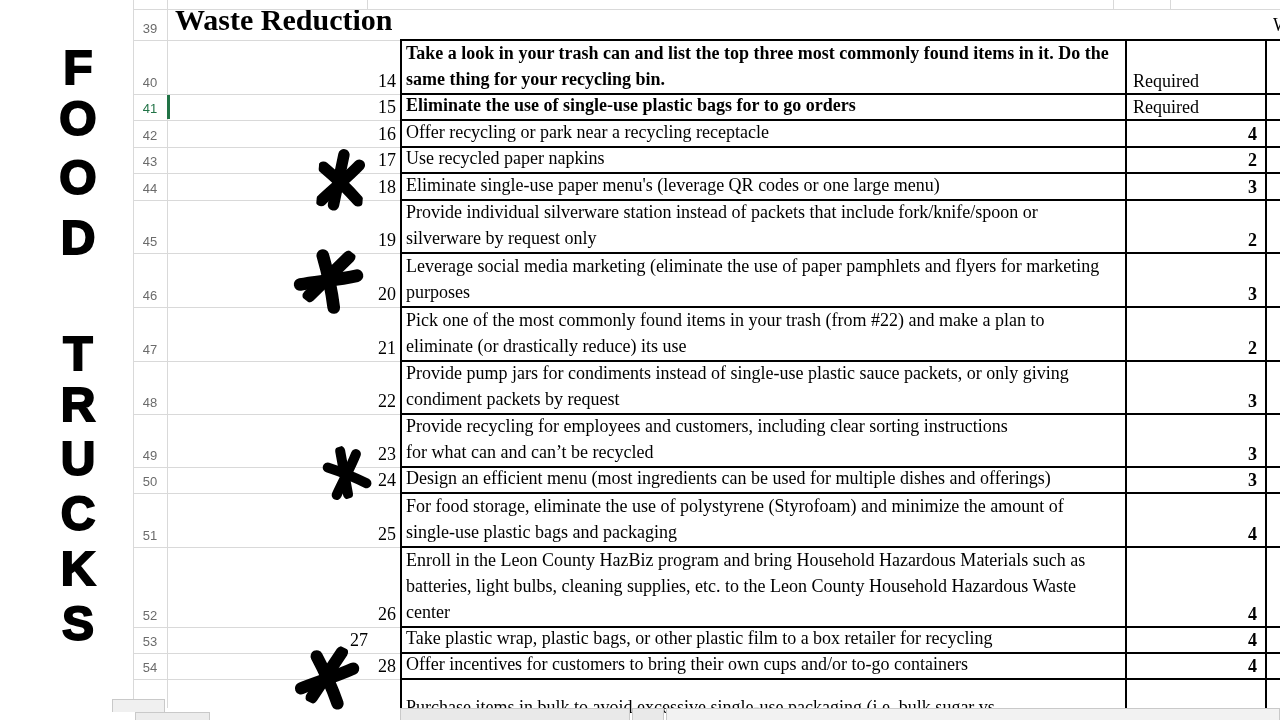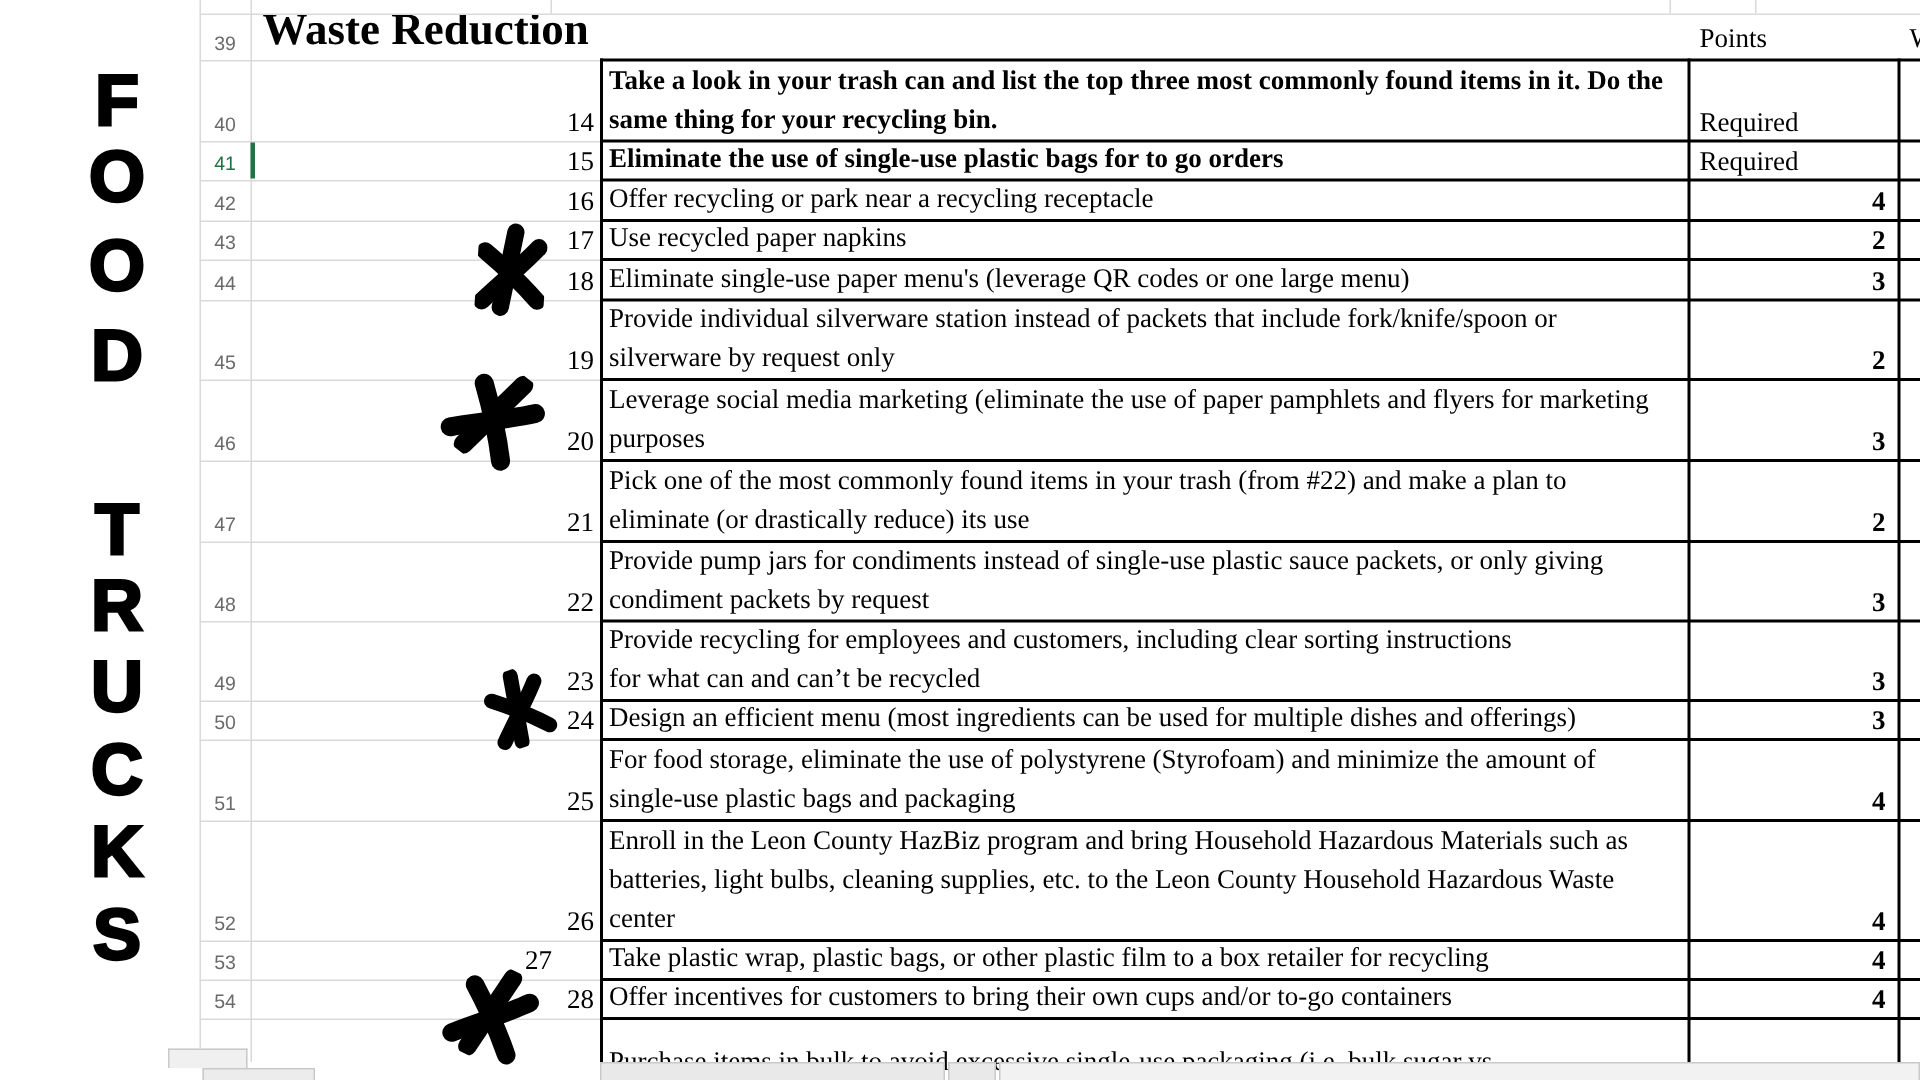--- a/index.html
+++ b/index.html
@@ -36,21 +36,20 @@
       <div class="vletter" style="left: 50px; top: 330px;">T</div>
       <div class="vletter" style="left: 50px; top: 381px;">R</div>
       <div class="vletter" style="left: 50px; top: 435px;">U</div>
       <div class="vletter" style="left: 50px; top: 490px;">C</div>
       <div class="vletter" style="left: 50px; top: 545px;">K</div>
       <div class="vletter" style="left: 50px; top: 600px;">S</div>
     </div>
 
   <div class="cell rowhead" style="left:133px;top:10px;width:34px;height:30px;">39</div>
   <div class="cell titlecell" style="left:167px;top:10px;width:300px;height:30px;">Waste Reduction</div>
-  <div class="cell hdrcell" style="left:1125px;top:10px;width:140px;height:30px;">Points</div>
   <div class="cell hdrcell" style="left:1265px;top:10px;width:30px;height:30px;">W</div>
 
   <div id="grid">
       <div class="cell rowhead" style="left: 133px; top: 41px; width: 34px; height: 53px;">40</div>
       <div class="cell itemcell" style="left: 167px; top: 41px; width: 233px; height: 53px;">14</div>
       <div class="cell desccell bold" style="left: 400px; top: 41px; width: 725px; height: 53px;">Take a look in your trash can and list the top three most commonly found items in it. Do the same thing for your recycling bin.</div>
       <div class="cell ptscell" style="left: 1125px; top: 41px; width: 140px; height: 53px;">Required</div>
       <div class="cell ptscell" style="left: 1265px; top: 41px; width: 15px; height: 53px;"></div>
       <div class="cell rowhead" style="left: 133px; top: 94px; width: 34px; height: 26px; color: rgb(33, 115, 70);">41</div>
       <div class="cell itemcell" style="left: 167px; top: 94px; width: 233px; height: 26px;">15</div>

